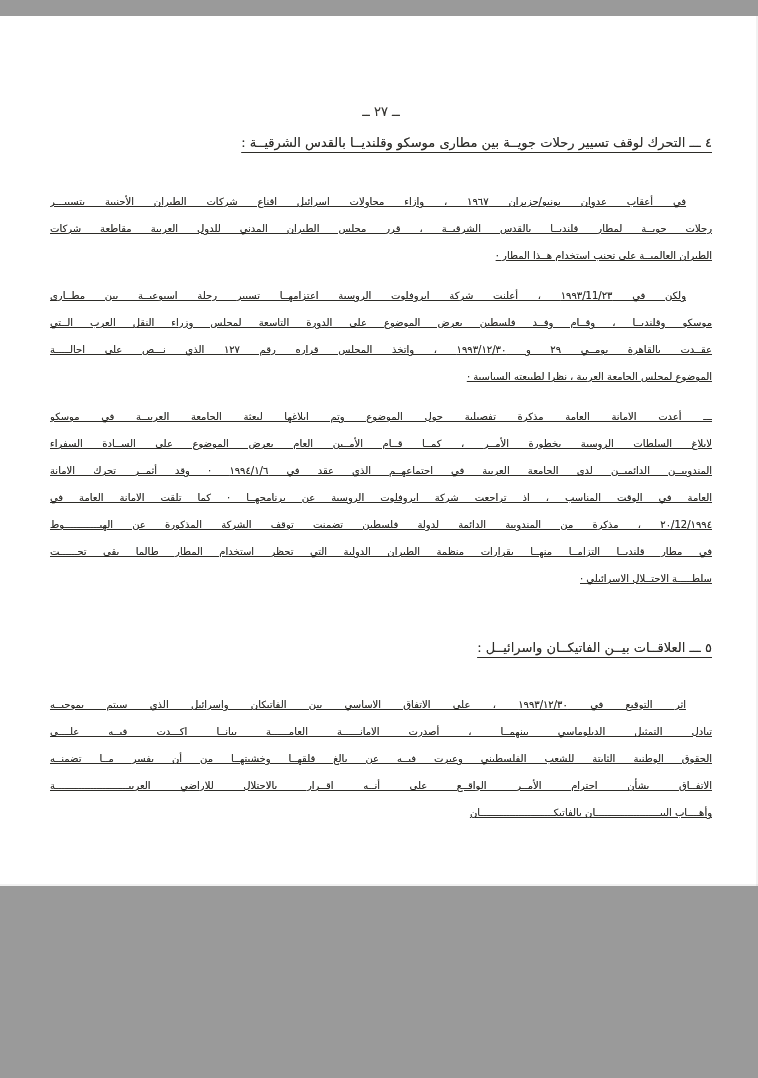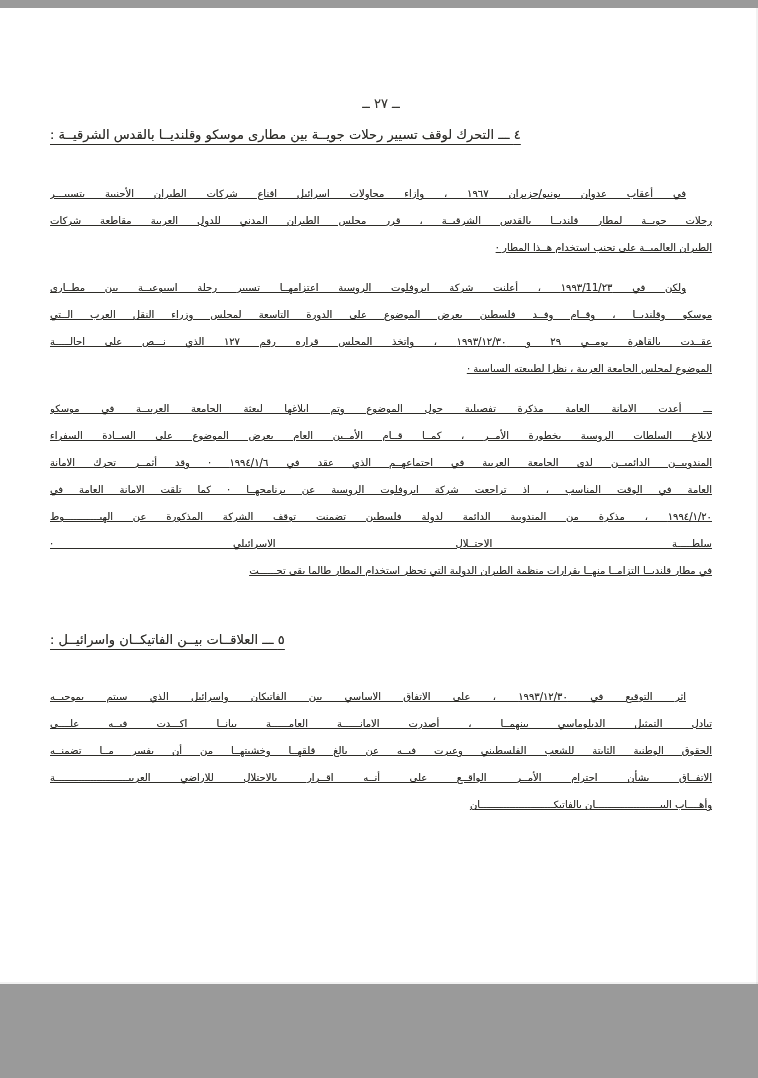--- a/index.html
+++ b/index.html
@@ -3,22 +3,22 @@
 <meta charset="utf-8">
 <style>
   html, body {
     margin: 0;
     padding: 0;
     background: #9a9a9a;
   }
   .page {
     position: relative;
     width: 758px;
-    height: 976px;
-    margin: 8px auto;
+    height: 870px;
+    margin: 16px auto;
     background: #ffffff;
     box-sizing: border-box;
     padding: 88px 46px 0 50px;
     direction: rtl;
     color: #2d2c28;
     font-family: "DejaVu Sans", "Liberation Sans", sans-serif;
     box-shadow: inset -2px 0 0 rgba(0,0,0,0.05), inset 0 -2px 0 rgba(0,0,0,0.05);
     overflow: hidden;
     text-shadow: 0 0 0.4px rgba(45,44,40,0.55);
   }
@@ -26,21 +26,21 @@
     text-align: center;
     font-size: 13px;
     letter-spacing: 1px;
     margin-bottom: 16px;
     color: #383733;
   }
   .heading {
     font-size: 13px;
     font-weight: normal;
     margin: 0 0 38px 0;
-    text-align: left;
+    text-align: right;
     text-decoration: underline;
     text-underline-offset: 5px;
     text-decoration-thickness: 1px;
   }
   .para {
     font-size: 10px;
     line-height: 27px;
     margin: 0 0 13px 0;
     text-decoration: underline;
   }
@@ -81,23 +81,23 @@
         <div class="line">موسكو وقلنديــا ، وقــام وفــد فلسطين بعرض الموضوع على الدورة التاسعة لمجلس وزراء النقل العرب الــتي</div>
         <div class="line">عقــدت بالقاهرة يومــي ٢٩ و ١٩٩٣/١٢/٣٠ ، واتخذ المجلس قراره رقم ١٢٧ الذي نـــص على احالـــــة</div>
         <div class="line">الموضوع لمجلس الجامعة العربية ، نظرا لطبيعته السياسية ·</div>
       </div>
 
     <div class="para">
         <div class="line">ـــ  أعدت الامانة العامة مذكرة تفصيلية حول الموضوع وتم ابلاغها لبعثة الجامعة العربيــة في موسكو</div>
         <div class="line">لابلاغ السلطات الروسية بخطورة الأمــر ، كمــا قــام الأمــين العام بعرض الموضوع على الســادة السفراء</div>
         <div class="line">المندوبيــن الدائميــن لدى الجامعة العربية في اجتماعهــم الذي عقد في ١٩٩٤/١/٦ · وقد أثمــر تحرك الامانة</div>
         <div class="line">العامة في الوقت المناسب ، اذ تراجعت شركة ايروفلوت الروسية عن برنامجهــا · كما تلقت الامانة العامة في</div>
-        <div class="line">١٩٩٤/١/٢٠ ، مذكرة من المندوبية الدائمة لدولة فلسطين تضمنت توقف الشركة المذكورة عن الهبــــــــــــوط</div>
+        <div class="line">١٩٩٤/12/٢٠ ، مذكرة من المندوبية الدائمة لدولة فلسطين تضمنت توقف الشركة المذكورة عن الهبــــــــــــوط</div>
+        <div class="line">في مطار قلنديــا التزامــا منهــا بقرارات منظمة الطيران الدولية التي تحظر استخدام المطار طالما بقى تحــــــت</div>
         <div class="line">سلطـــــة الاحتــلال الاسرائيلي ·</div>
-        <div class="line">في مطار قلنديــا التزامــا منهــا بقرارات منظمة الطيران الدولية التي تحظر استخدام المطار طالما بقى تحــــــت</div>
       </div>
   </section>
 
   <section class="doc-section section-5">
     <h2 class="heading">٥ ـــ  العلاقــات بيــن الفاتيكــان واسرائيــل :</h2>
 
     <div class="para indent">
         <div class="line">اثر التوقيع في ١٩٩٣/١٢/٣٠ ، على الاتفاق الاساسي بين الفاتيكان واسرائيل الذي سيتم بموجبــه</div>
         <div class="line">تبادل التمثيل الدبلوماسي بينهمــا ، أصدرت الامانــــــة العامــــــة بيانــا اكـــدت فيــه علــــى</div>
         <div class="line">الحقوق الوطنية الثابتة للشعب الفلسطيني وعبرت فيــه عن بالغ قلقهــا وخشيتهــا من أن يفسر مــا تضمنــه</div>

